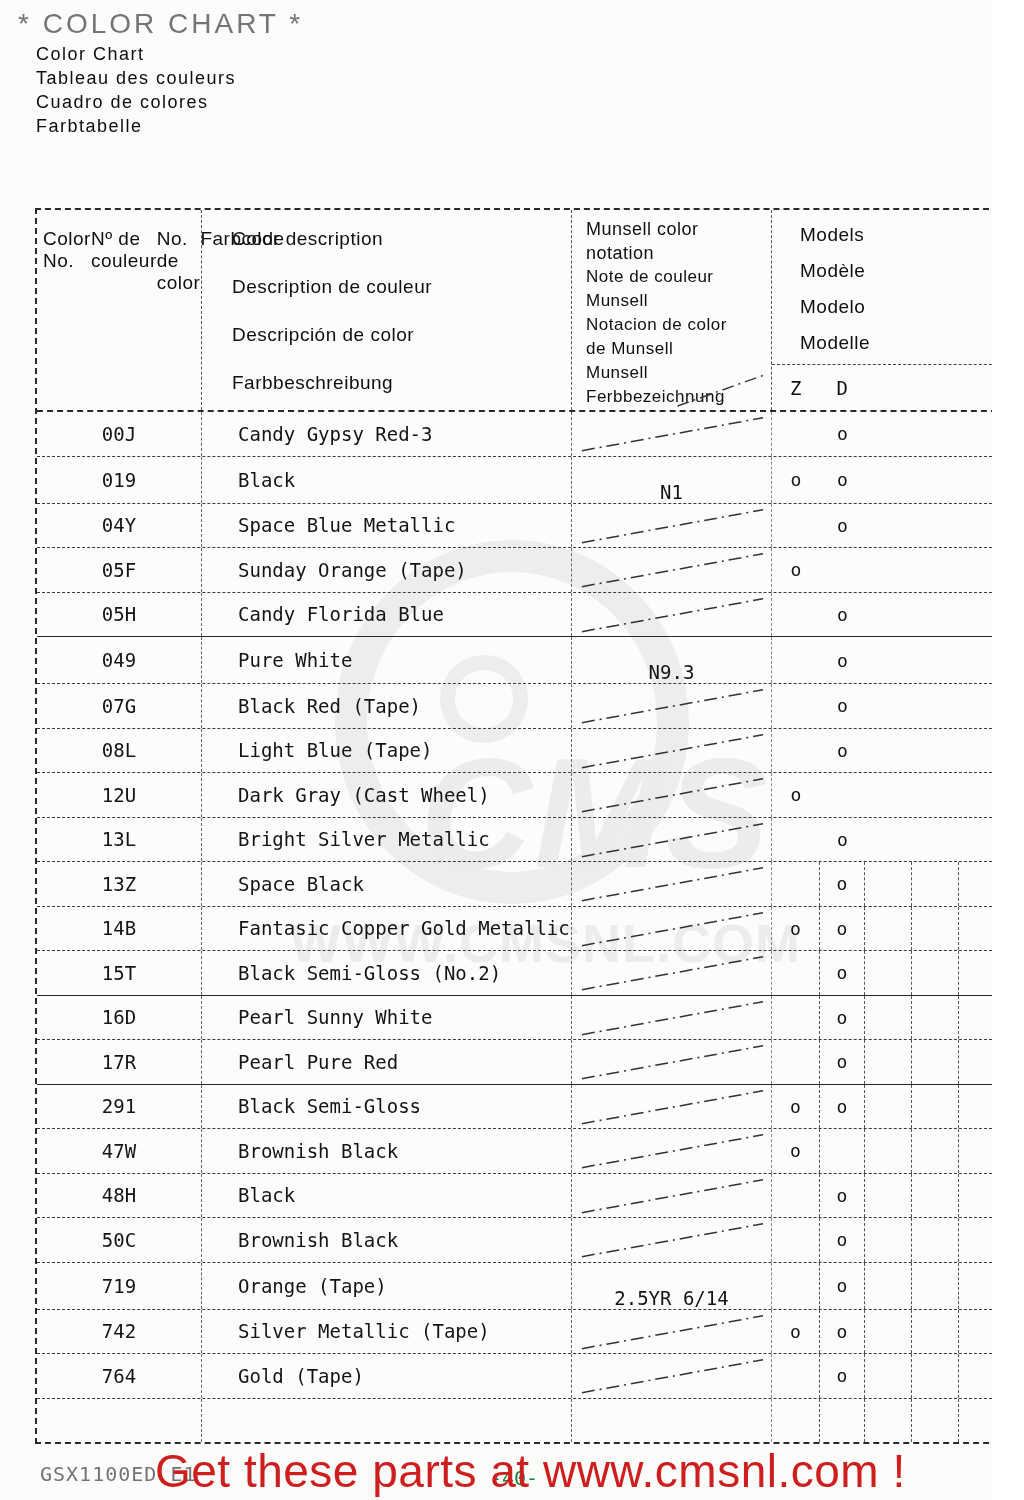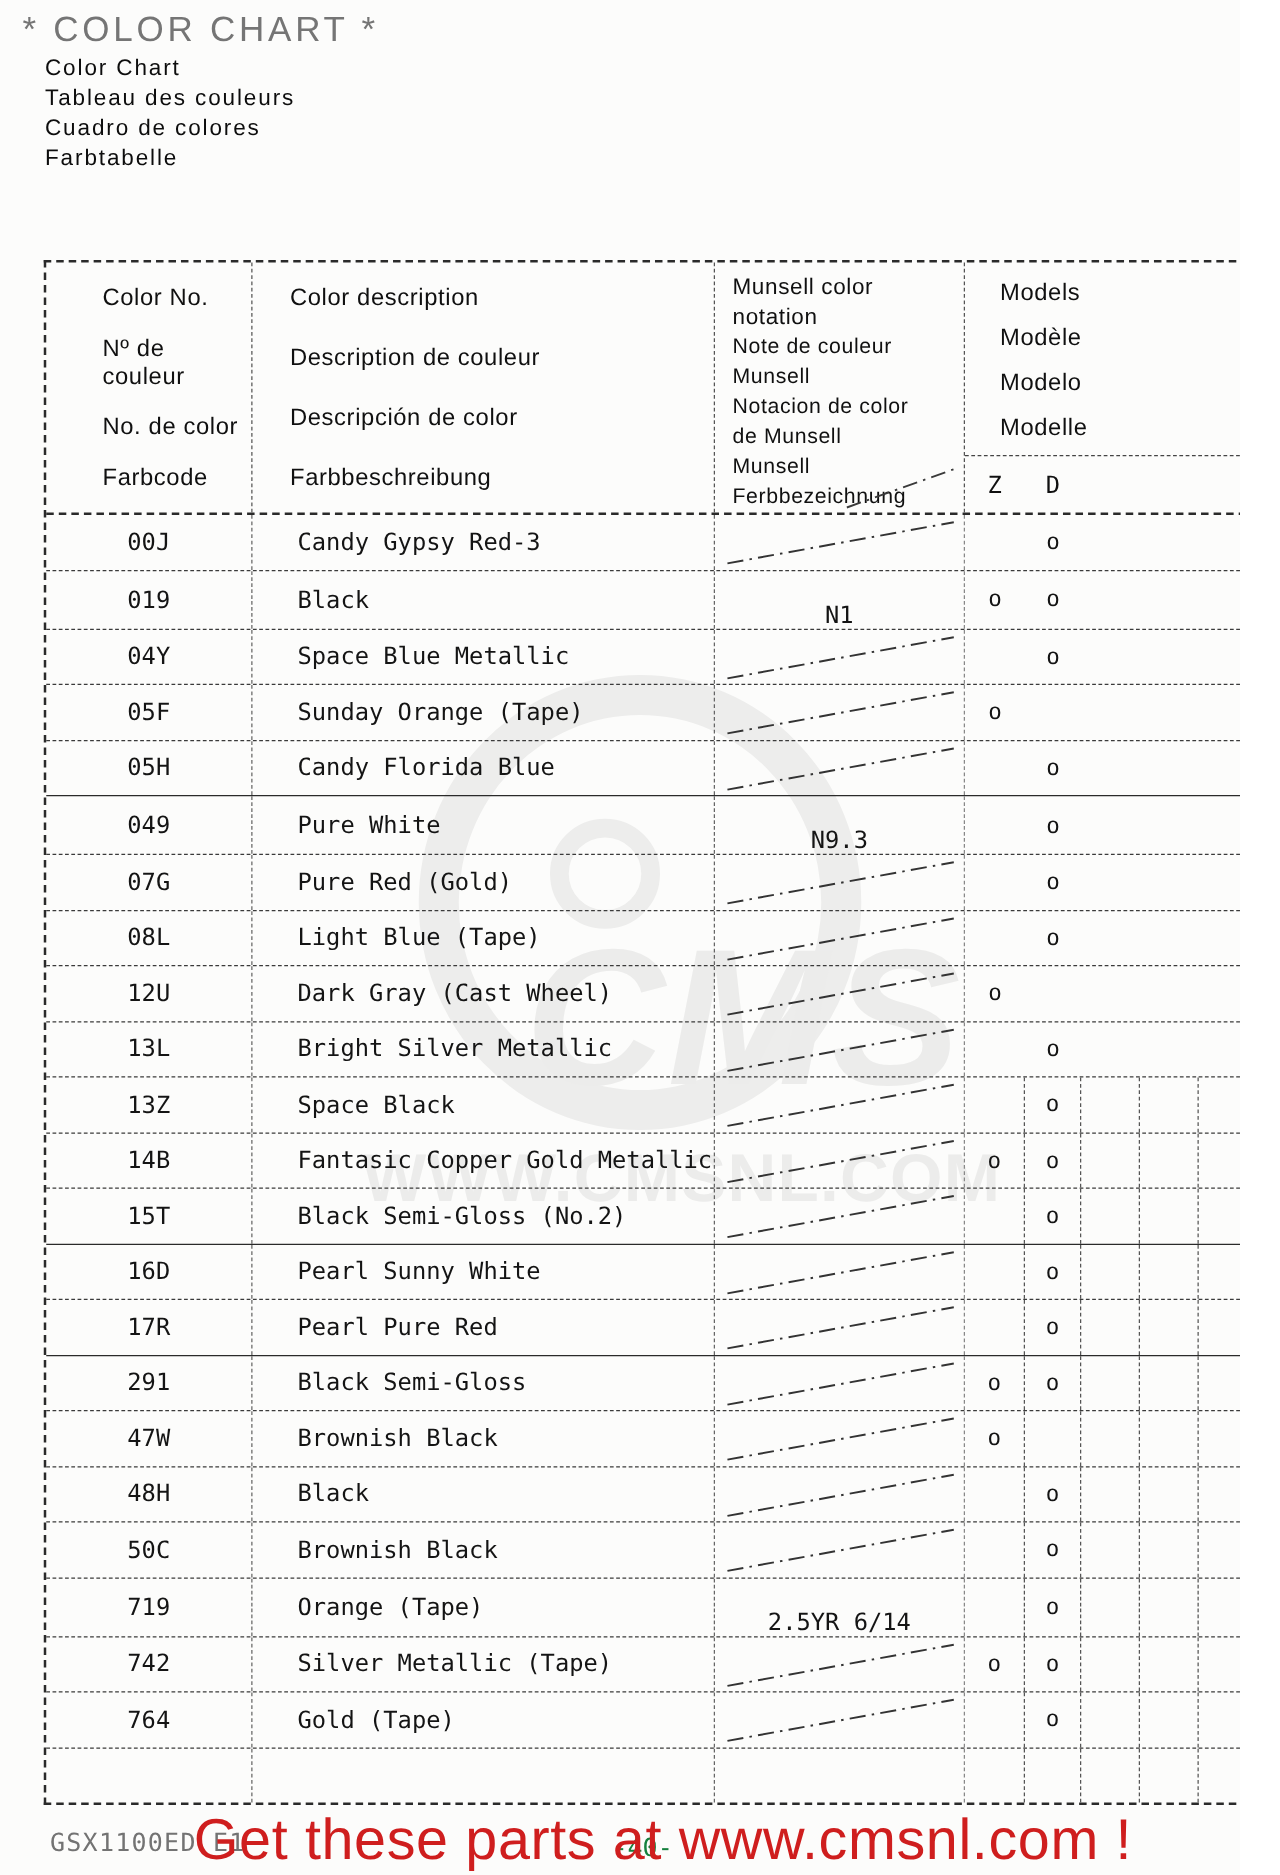--- a/index.html
+++ b/index.html
@@ -47,23 +47,22 @@
   }
   .thead {
     height:200px; display:grid;
     grid-template-columns:165px 370px 200px 235px;
     border-bottom:2px dashed #2a2a2a;
     font-size:19px; letter-spacing:0.5px;
   }
   .th { box-sizing:border-box; }
   .th-colno {
     border-right:1px dashed #555;
-    display:flex; flex-direction:column; justify-content:space-between;
+    display:flex; flex-direction:row; justify-content:space-between;
     padding:18px 2px 16px 6px;
-    margin-left:39px;
   }
   .th-desc {
     border-right:1px dashed #555;
     display:flex; flex-direction:column; justify-content:space-between;
     padding:18px 2px 16px 30px;
   }
   .th-munsell {
     border-right:1px dashed #555; position:relative;
     padding:7px 0 0 14px; font-size:17px; line-height:24px;
   }
@@ -322,21 +321,21 @@
     <div class="cell c-x1"></div>
     <div class="cell c-x2"></div>
     <div class="cell c-x3"></div>
   </div>
 
   <div class="trow">
     <div class="cell c-code">
       <span>07G</span>
     </div>
     <div class="cell c-desc">
-      <span>Pure Red (Gold)</span>
+      <span>Black Red (Tape)</span>
     </div>
     <div class="cell c-munsell">
       <svg class="diag" viewBox="0 0 200 45" preserveAspectRatio="none">
         <line x1="10" y1="40" x2="192" y2="6"></line>
       </svg>
       <span class="mval"></span>
     </div>
     <div class="cell c-mark c-z">
       <span></span>
     </div>

